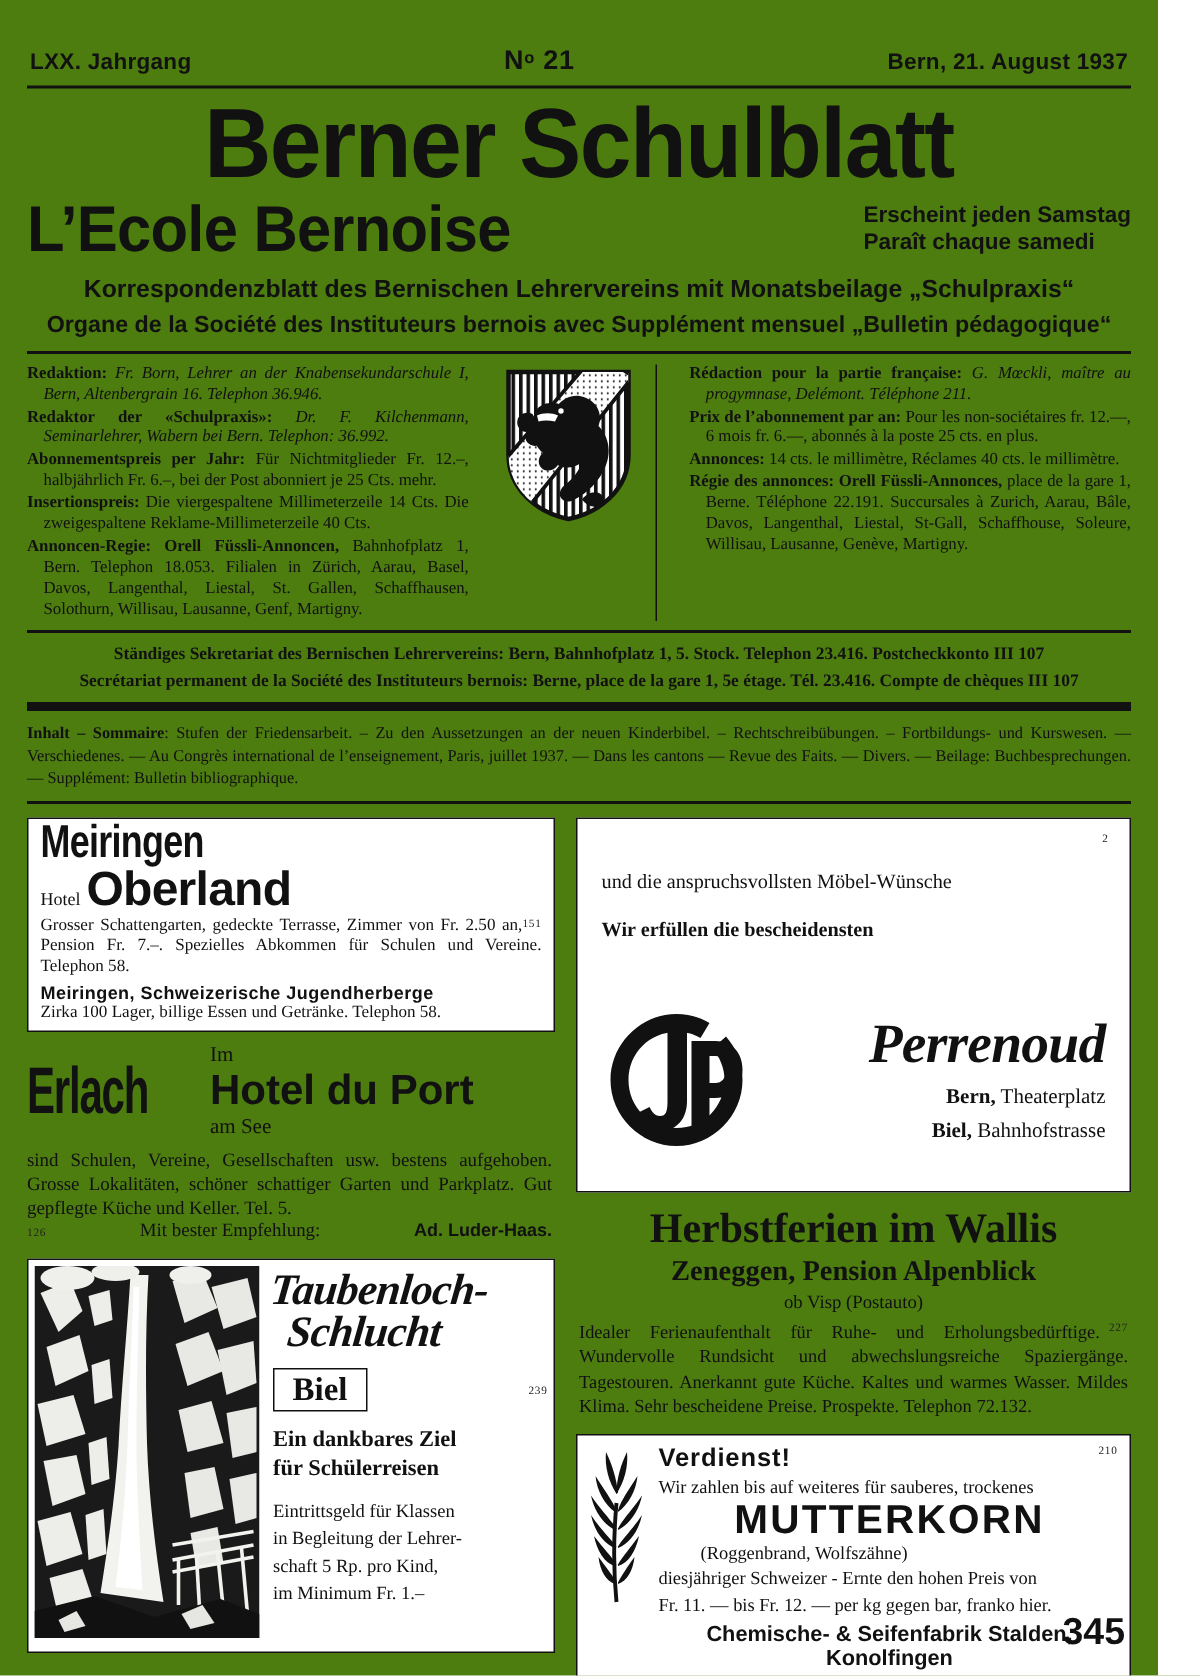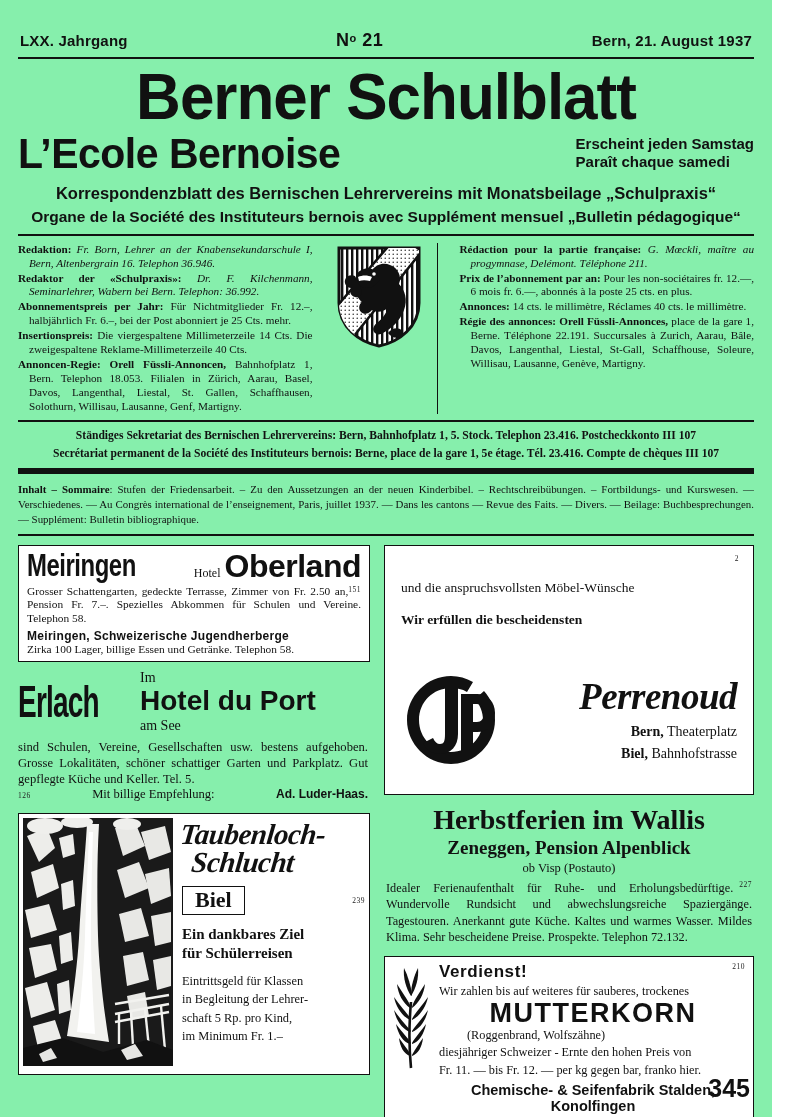--- a/index.html
+++ b/index.html
@@ -8,21 +8,21 @@
     font-family:"Liberation Serif", serif;
     color:#111;
     position:relative;
     overflow:hidden;
   }
   .page{
     position:relative;
     width:772px;height:1117px;
     padding:0;
     box-sizing:border-box;
-    background:#86efac;
+    background:#4d7c0f;
   }
   .inner{position:absolute;left:18px;right:18px;top:30px;}
 
   
   .topline{
     display:flex;align-items:baseline;justify-content:space-between;
     font-family:"Liberation Sans", sans-serif;
     font-weight:bold;font-size:15px;letter-spacing:.2px;
     padding:0 2px 4px 2px;
   }
@@ -107,21 +107,21 @@
   .col-l{width:352px;flex:0 0 352px;}
   .col-r{flex:1 1 auto;}
 
   .adbox{border:1.6px solid #111;background:#fff;box-sizing:border-box;}
   .adplain{background:transparent;}
 
   .refnum{font-size:7.5px;font-family:"Liberation Serif",serif;letter-spacing:.5px;color:#222;}
 
   
   .ad-meiringen{padding:4px 8px 5px 8px;}
-  .mr-row{display:flex;align-items:baseline;justify-content:space-between;}
+  .mr-row{display:flex;align-items:baseline;justify-content:space-between;flex-direction:column;}
   .mr-town{
     font-family:"Liberation Sans",sans-serif;font-weight:bold;
     font-size:26px;line-height:1;transform:scaleY(1.18) scaleX(.92);transform-origin:left bottom;
     letter-spacing:-.5px;
   }
   .mr-hotelword{font-family:"Liberation Serif",serif;font-size:12px;font-weight:normal;padding-right:4px;}
   .mr-hotel{
     font-family:"Liberation Sans",sans-serif;font-weight:bold;
     font-size:32px;line-height:1;transform:scaleY(1.18) scaleX(.92);transform-origin:right bottom;
     letter-spacing:-.5px;
@@ -323,21 +323,21 @@
           <span class="er-town">Erlach</span>
           <span class="er-mid">
             <span class="er-im">Im</span>
             <div class="er-hotel">Hotel du Port</div>
             <span class="er-amsee">am See</span>
           </span>
         </div>
         <div class="er-body">sind Schulen, Vereine, Gesellschaften usw. bestens aufgehoben. Grosse Lokalitäten, schöner schattiger Garten und Parkplatz. Gut gepflegte Küche und Keller. Tel. 5.</div>
         <div class="er-last">
           <span class="refnum">126</span>
-          <span>Mit billige Empfehlung:</span>
+          <span>Mit bester Empfehlung:</span>
           <span class="sig">Ad. Luder-Haas.</span>
         </div>
       </div>
 
       <div class="adbox ad-taub">
         <div class="tb-img">
           <svg width="150" height="248" viewBox="0 0 150 248">
             <rect width="150" height="248" fill="#1a1a1a"></rect>
 
             <path d="M64 6 C62 40 58 80 56 120 C54 150 50 180 44 218 L86 224 C80 186 76 150 75 118 C74 78 74 40 76 6 Z" fill="#f2f2ef"></path>

